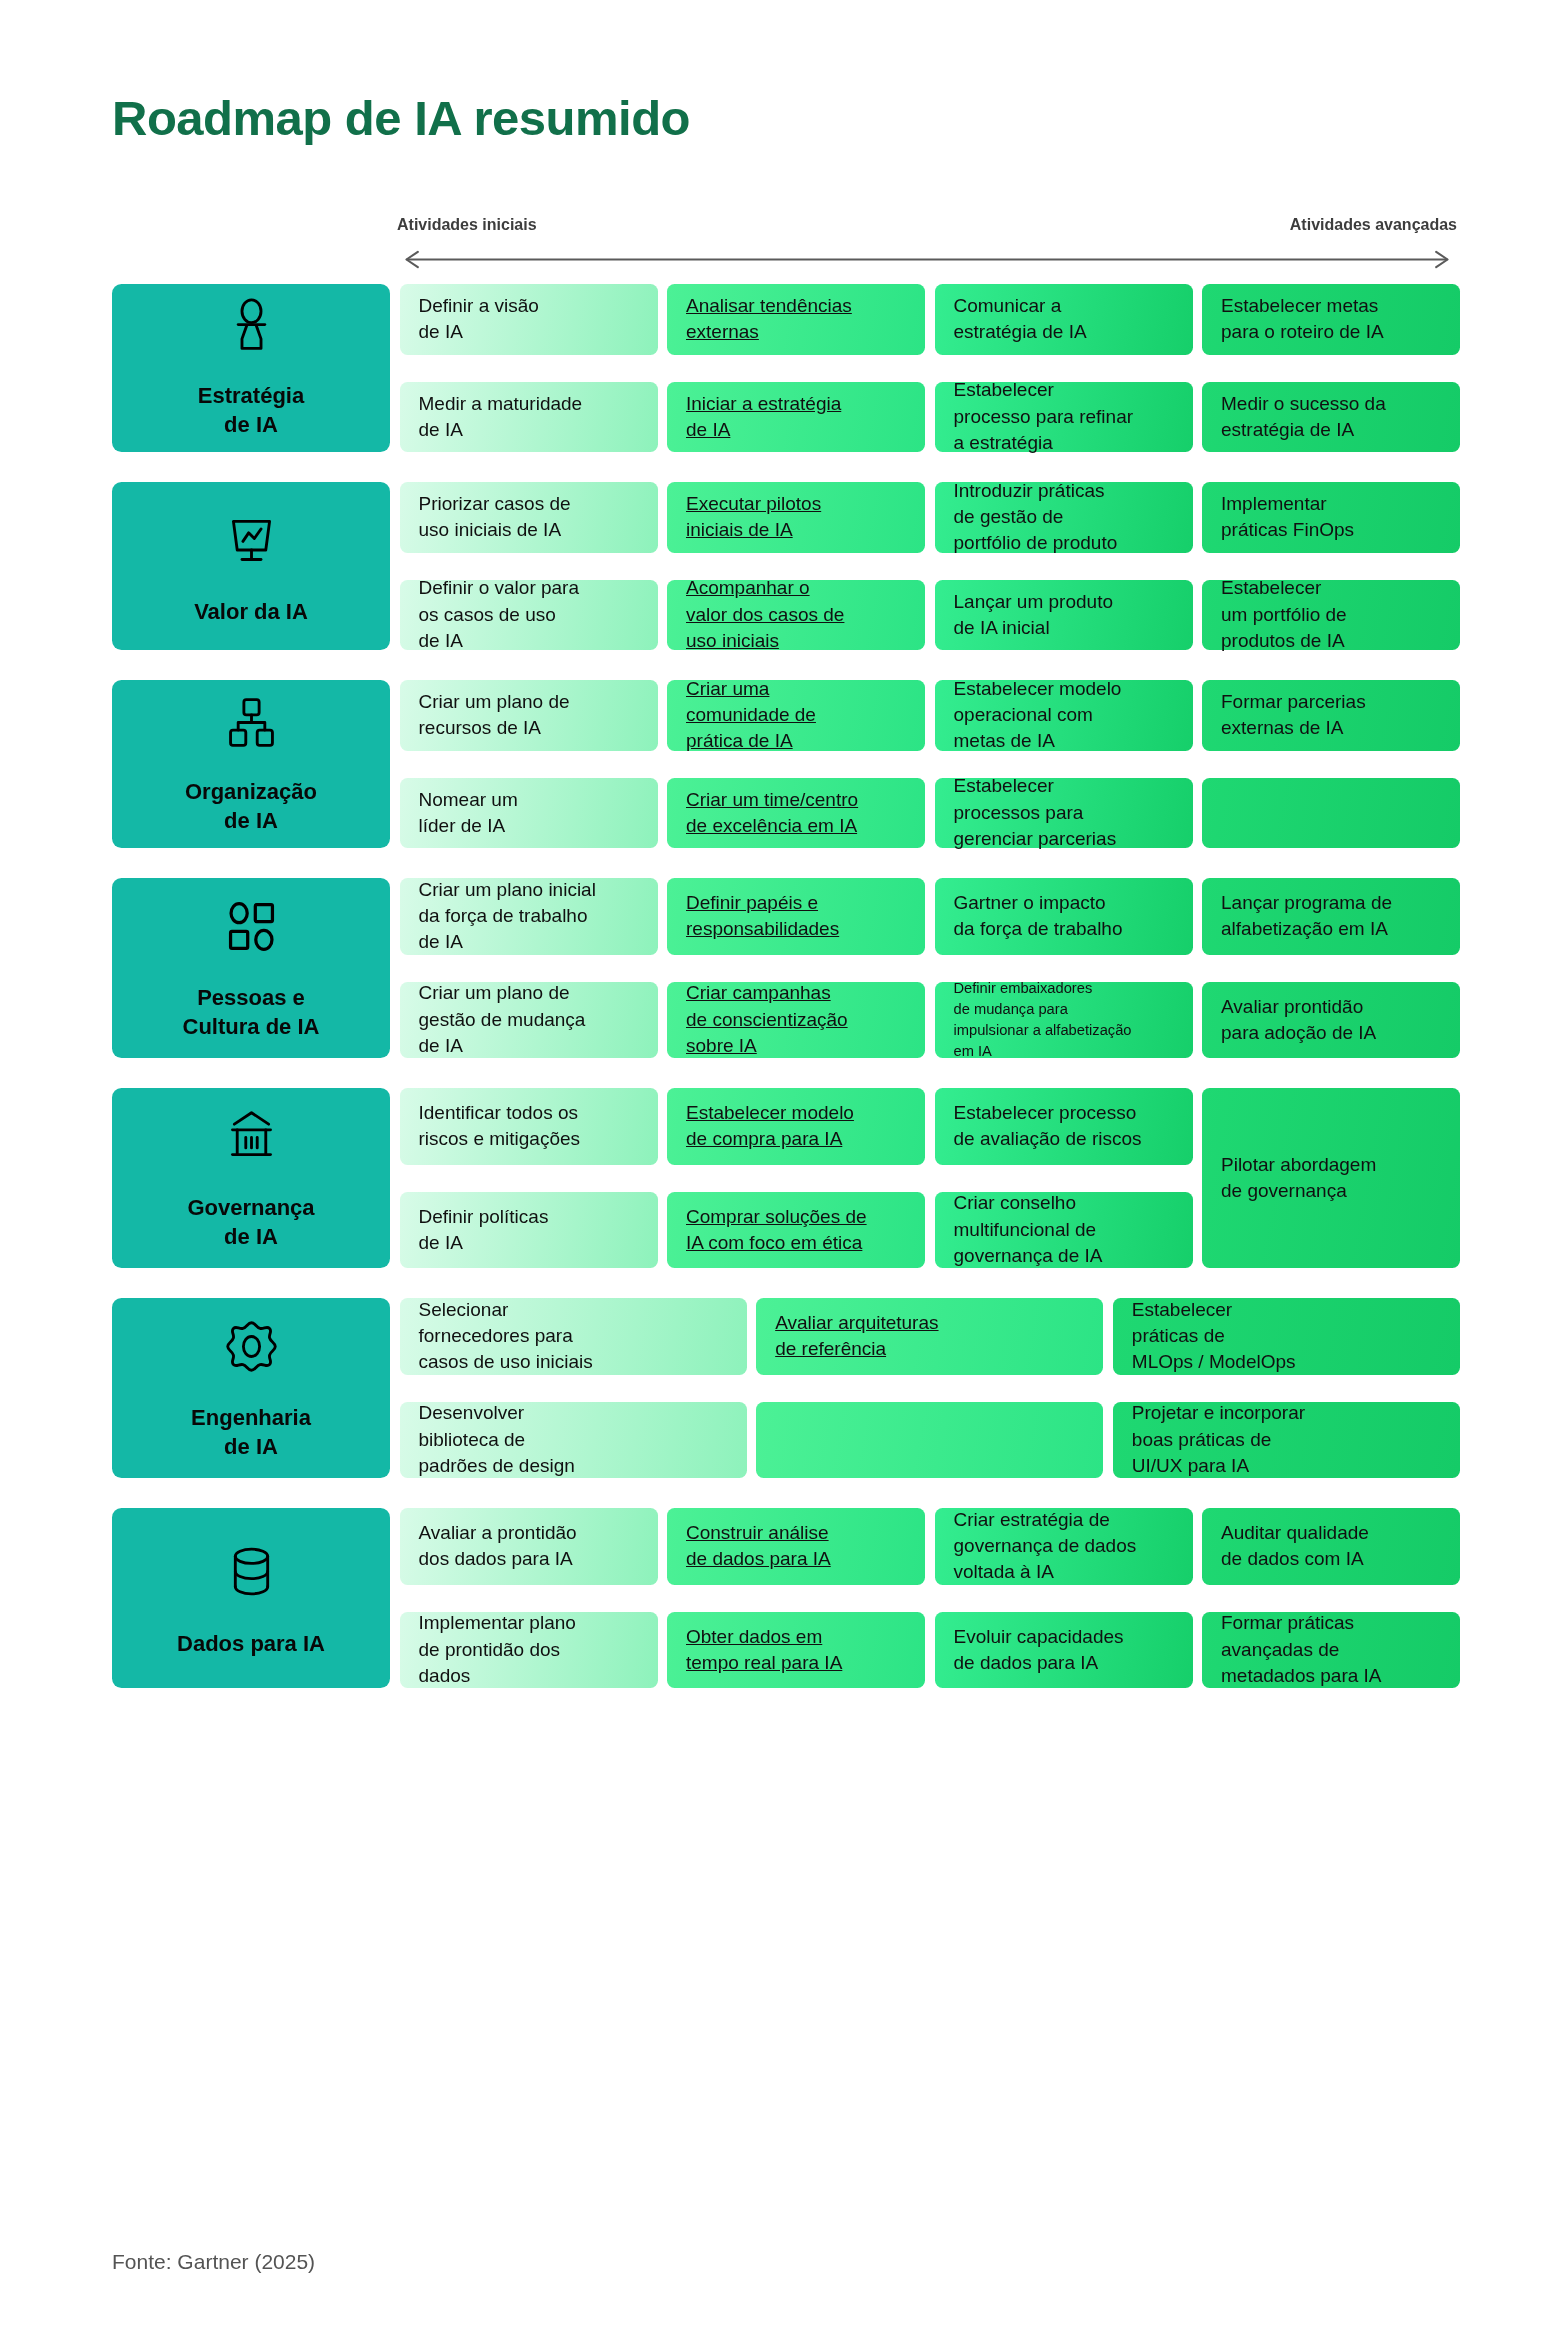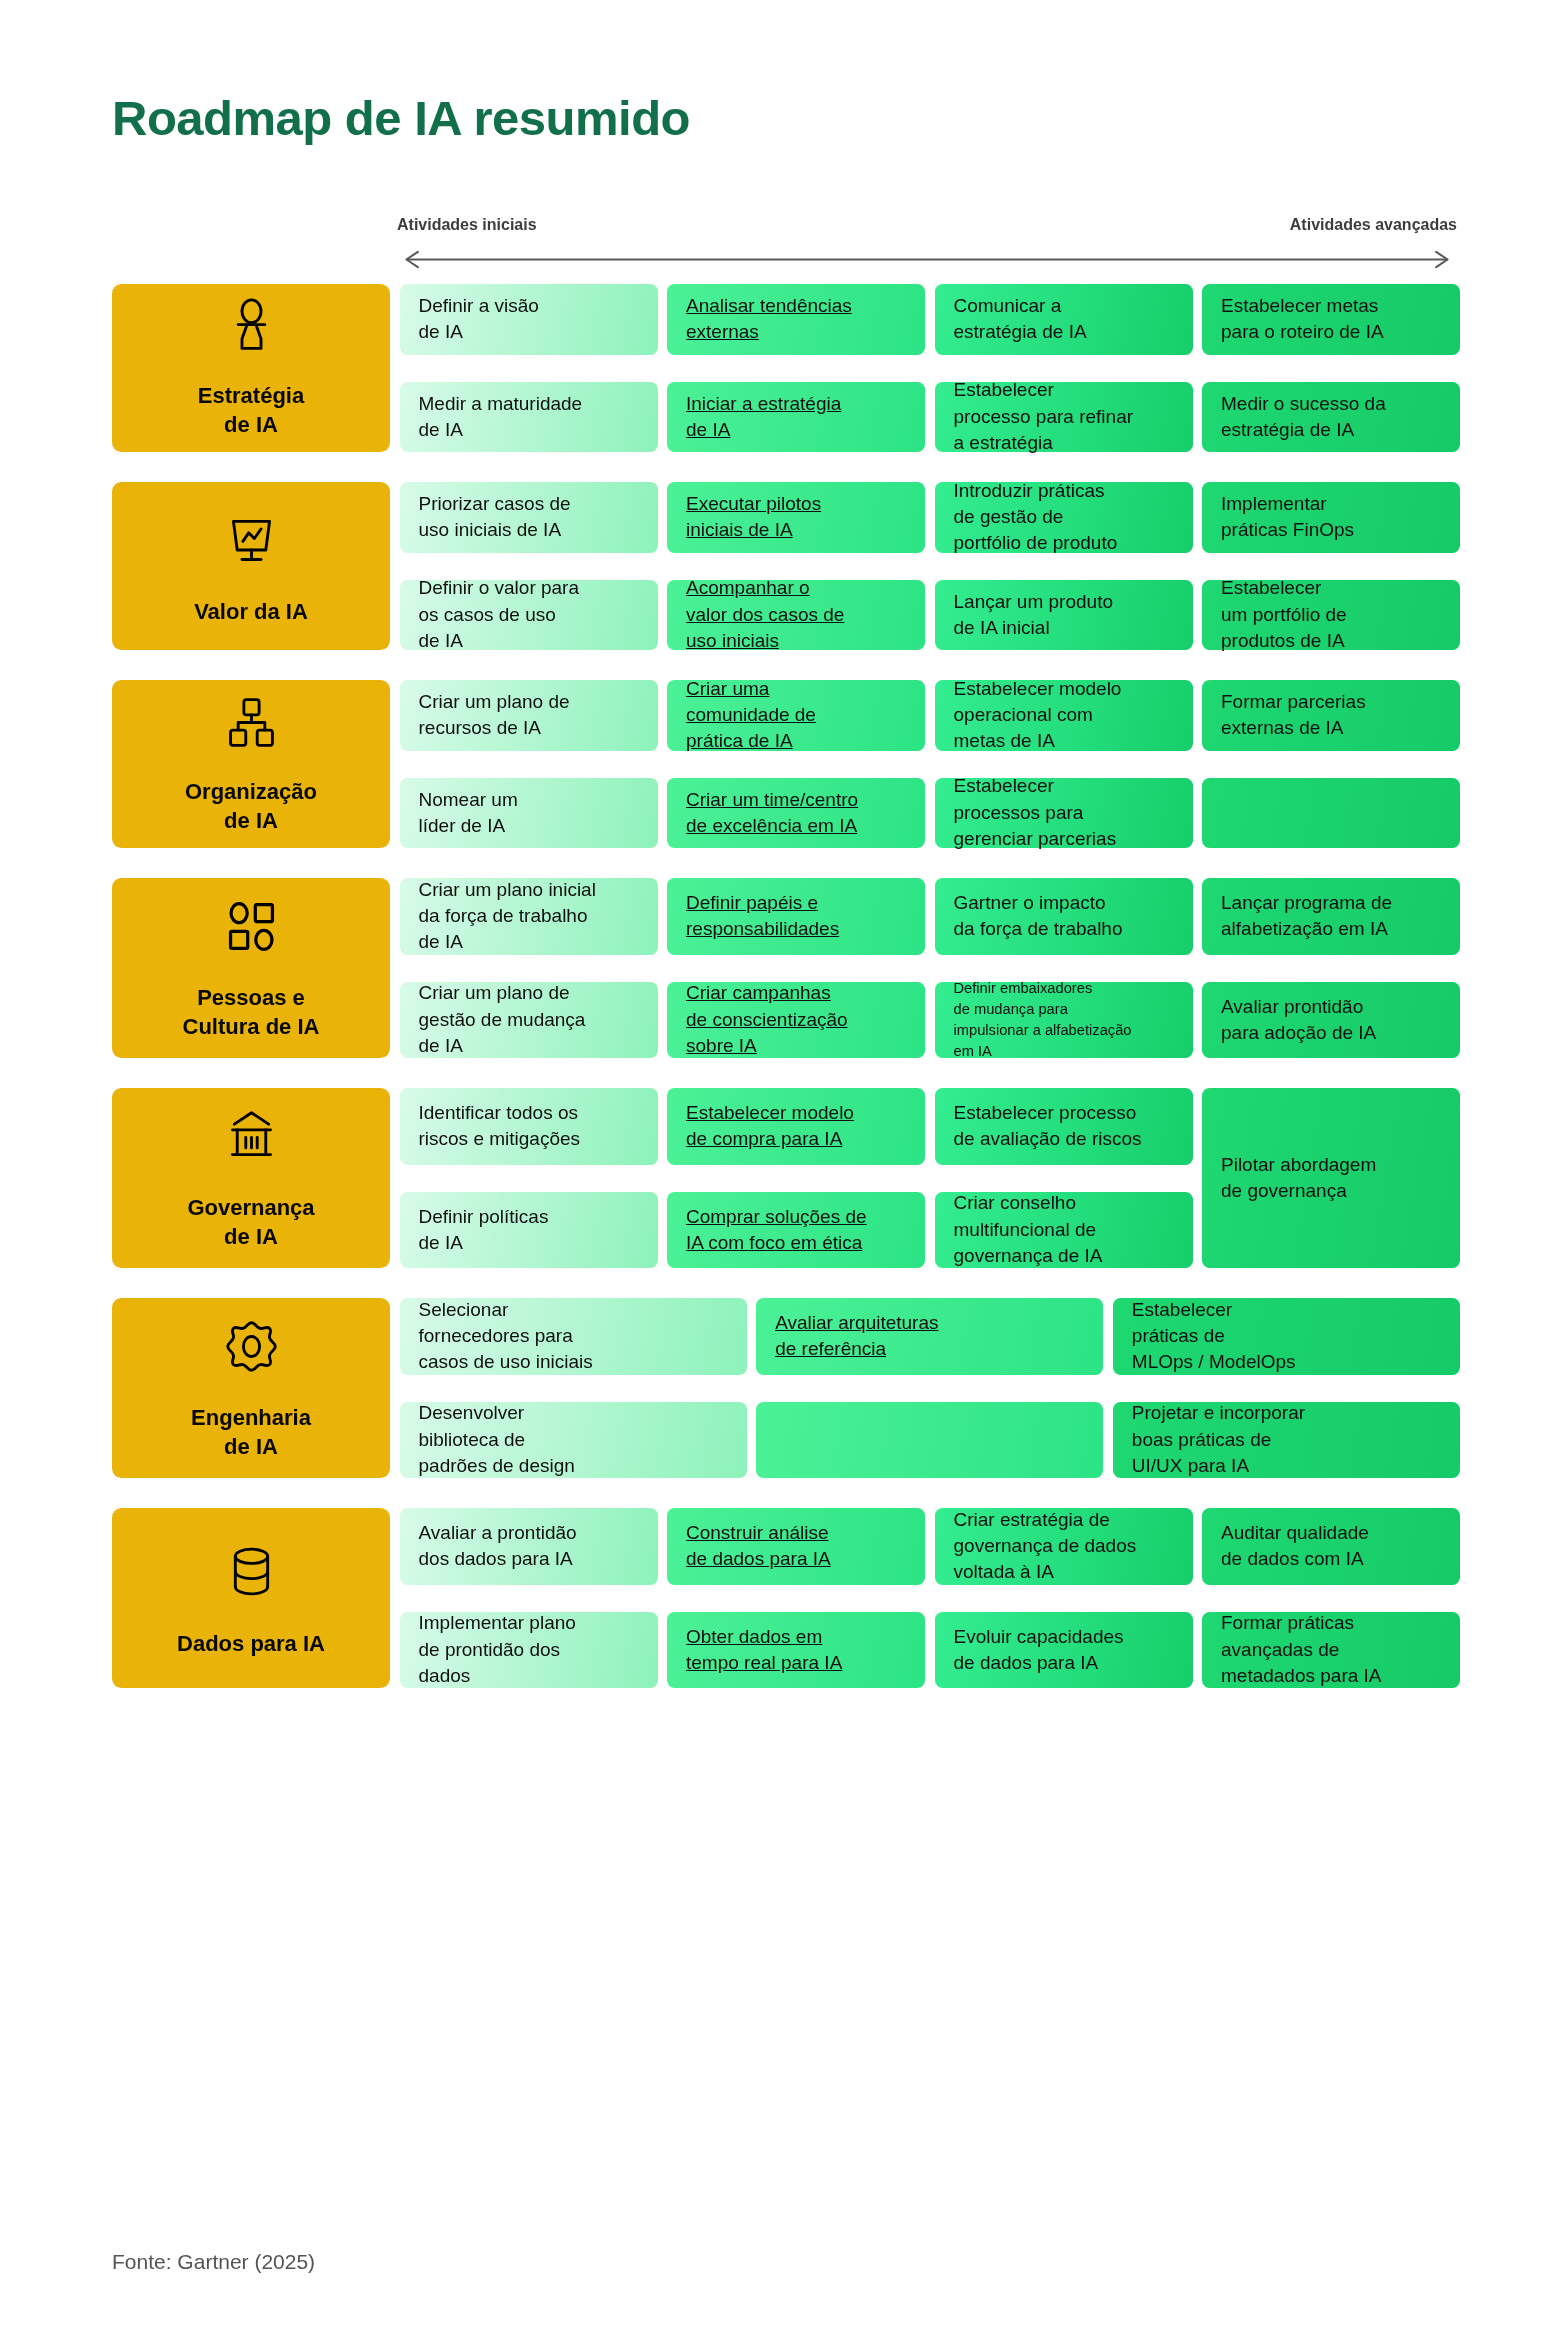--- a/index.html
+++ b/index.html
@@ -67,21 +67,21 @@
     display: flex;
     gap: 9.5px;
     margin-bottom: 30px;
   }
   .row:last-child { margin-bottom: 0; }
 
   .cat {
     width: 278px;
     flex: 0 0 278px;
     border-radius: 9.5px;
-    background: #eab308;
+    background: #14b8a6;
     display: flex;
     flex-direction: column;
     align-items: center;
     justify-content: center;
     padding: 17px 9.5px;
   }
   .cat-icon {
     width: 66px;
     height: 66px;
     display: flex;

